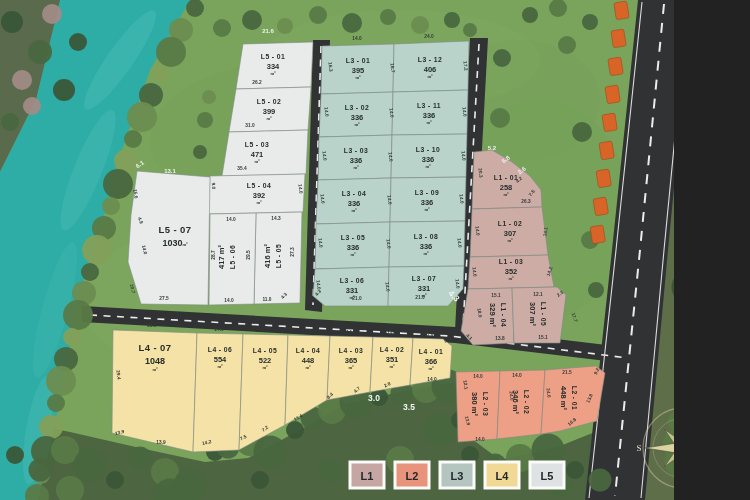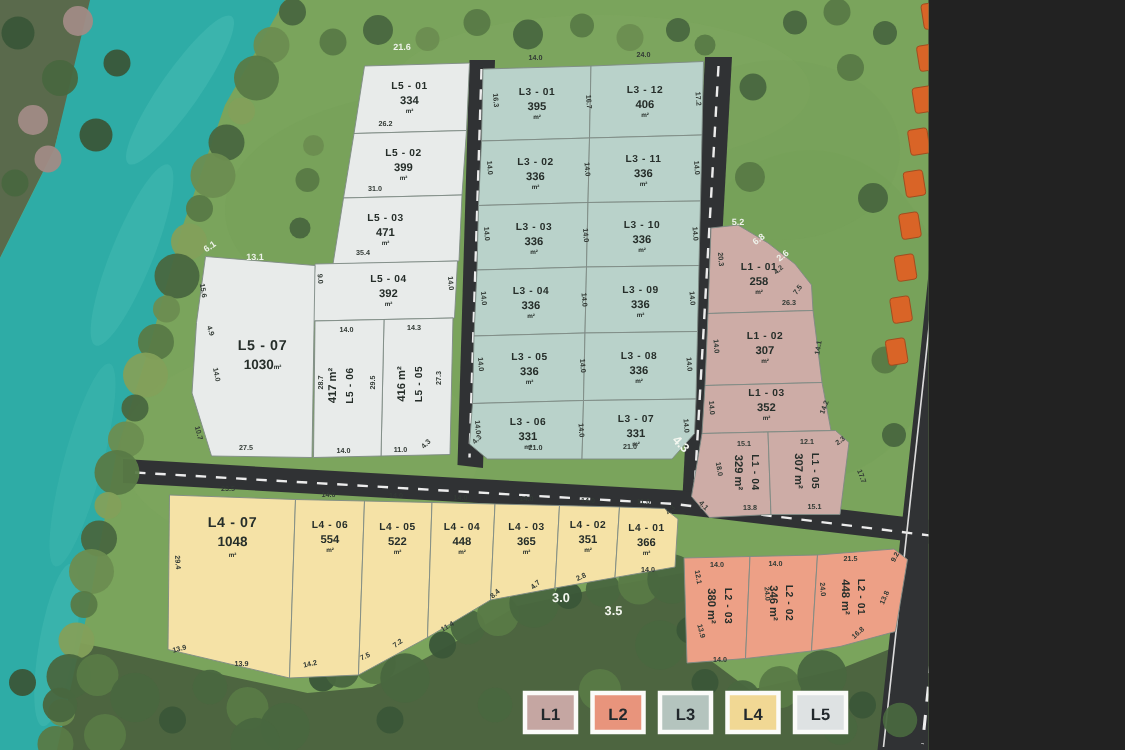--- a/index.html
+++ b/index.html
@@ -1,16 +1,16 @@
 <!DOCTYPE html>
 <html><head>
 <meta charset="utf-8">
 <style>
   html,body{margin:0;padding:0;background:#222;}
-  .stage{position:relative;width:619px;height:500px;overflow:hidden;font-family:"Liberation Sans",sans-serif;}
+  .stage{position:relative;width:674px;height:500px;overflow:hidden;font-family:"Liberation Sans",sans-serif;}
   svg{display:block}
   .plot{stroke:#7e8a85;stroke-width:.6;}
   .p-L1{fill:#cdaca6}.p-L2{fill:#eda086}.p-L3{fill:#b9d2ca}.p-L4{fill:#f5e2a6}.p-L5{fill:#e8ebea}
   .pn{font:700 6.8px "Liberation Sans",sans-serif;fill:#262e2a;text-anchor:middle;letter-spacing:.4px}
   .pn.big{font-size:9.5px}
   .pa{font:700 7.5px "Liberation Sans",sans-serif;fill:#262e2a;text-anchor:middle}
   .pa.big{font-size:9px}
   .pu{font:700 4.2px "Liberation Sans",sans-serif;fill:#262e2a;text-anchor:middle}
   .dim{font:700 4.8px "Liberation Sans",sans-serif;fill:#333b36;text-anchor:middle}
   .dimw{font:700 6px "Liberation Sans",sans-serif;fill:#eef2ea;text-anchor:middle}

